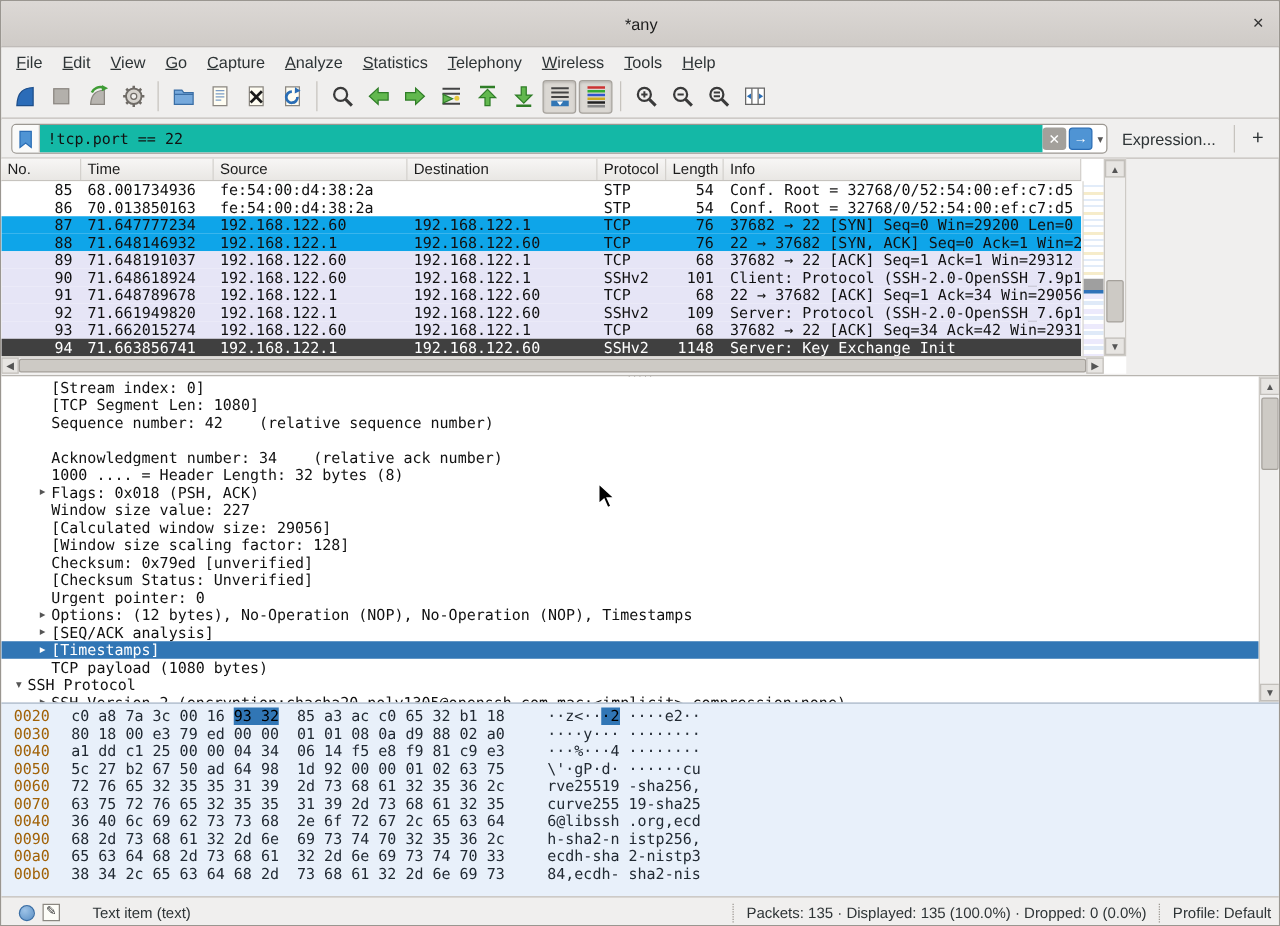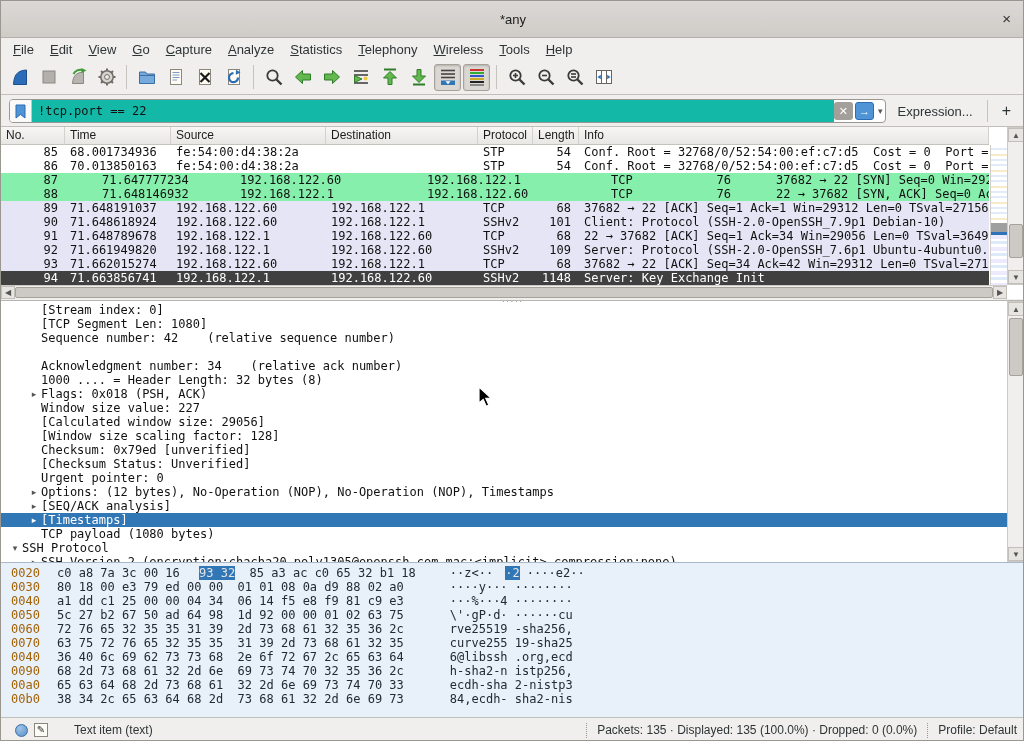--- a/index.html
+++ b/index.html
@@ -39,34 +39,34 @@
   .fbtn { width:19px; height:18px; display:flex; align-items:center; justify-content:center;
     border-radius:3px; margin-right:2px; font-size:11px; }
   .fclear { background:#a3a09b; color:#fff; }
   .fapply { background:#4f94d4; color:#fff; border:1px solid #2a6db5; }
   .fcaret { font-size:9px; color:#555; padding:0 2px; }
   .fexpr { font-size:13px; color:#2e3436; padding:0 6px 0 4px; }
   .fsep { width:1px; height:22px; background:#c6c3be; }
   .fplus { font-size:16px; color:#2e3436; padding:0 6px; }
 
   
-  .plist { position:absolute; top:126px; left:0; width:1024px; height:172px; background:#fff; }
+  .plist { position:absolute; top:126px; left:0; width:900px; height:172px; background:#fff; }
   .phead { position:absolute; top:0; left:0; right:36px; height:18px; display:grid;
     grid-template-columns:64px 106px 155px 152px 55px 46px 1fr;
     background:linear-gradient(#f7f6f5,#e9e7e4); border-bottom:1px solid #c6c3be; }
   .phead span { font-size:12px; color:#1c1c1c; padding:1px 0 0 5px; border-right:1px solid #d4d1cd;
     overflow:hidden; white-space:nowrap; }
   .prows { position:absolute; top:18px; left:0; right:36px; height:140px; overflow:hidden; }
   .prow { display:grid; grid-template-columns:64px 106px 155px 152px 55px 46px 1fr; height:14px;
     font-family:"DejaVu Sans Mono",monospace; font-size:12px; line-height:14px; color:#111; }
   .prow span { overflow:hidden; white-space:pre; padding-left:5px; }
   .prow .c-no { text-align:right; padding-right:7px; padding-left:0;margin-left:28px; }
   .prow .c-len { text-align:right; padding-right:8px; padding-left:0; }
   .row-plain { background:#fff; }
-  .row-gray { background:#86efac;gap:32px; }
+  .row-gray { background:#0ea5e9; }
   .row-lav { background:#e6e5f6; }
   .row-sel { background:#404040; color:#fff !important; }
   .row-sel span { color:#fff; }
 
   .minimap { position:absolute; top:18px; right:18px; width:17px; height:140px; background:#fff;
     border-left:1px solid #d0cdc8; }
   .minimap > div { position:absolute; left:0; right:0; }
   .mm-top { top:0; height:78px;
     background:repeating-linear-gradient(180deg,#fff 0 3px,#e2ecf9 3px 5px,#fff 5px 9px,#f6ecca 9px 11px,#fff 11px 14px,#e2ecf9 14px 16px); }
   .mm-gray { top:78px; height:9px; background:#9f9f9f; }
@@ -102,21 +102,21 @@
     color:#8a8680; height:4px; line-height:4px; }
 
   
   .hexpane { position:absolute; top:561px; left:0; width:1024px; height:155px; background:#e8f0fa;
     border-top:1px solid #aab8c8; padding-top:3px; overflow:hidden; }
   .hrow { height:14px; line-height:14px; display:flex; font-family:"DejaVu Sans Mono",monospace;
     font-size:12px; color:#222a33; padding-left:10px; }
   .hoff { width:46px; color:#a16207; flex:none; }
   .hhex { white-space:pre; }
   .hascii { white-space:pre; margin-left:34px; }
-  .hl { background:#3176b5; color:#e5e5e5;margin-left:12px; }
+  .hl { background:#3176b5; color:#000000; }
 
   
   .statusbar { position:absolute; top:716px; left:0; width:1024px; height:25px; background:#f0efee;
     border-top:1px solid #c2bfba; display:flex; align-items:center; font-size:12px; color:#2e3436; padding:0 8px; }
   .expert-dot { width:13px; height:13px; border-radius:50%; margin:0 6px 0 6px;
     background:radial-gradient(circle at 35% 30%, #9ec4e8, #5b8fc4); border:1px solid #3a6ea5; }
   .comment-ic { width:14px; height:14px; background:#fdfdf8; border:1px solid #8a8680; margin-right:26px;
     font-size:10px; line-height:12px; text-align:center; color:#333; }
   .sspacer { flex:1; }
   .sdsep { width:1px; height:15px; border-left:1px dotted #9a9690; margin:0 10px; }

